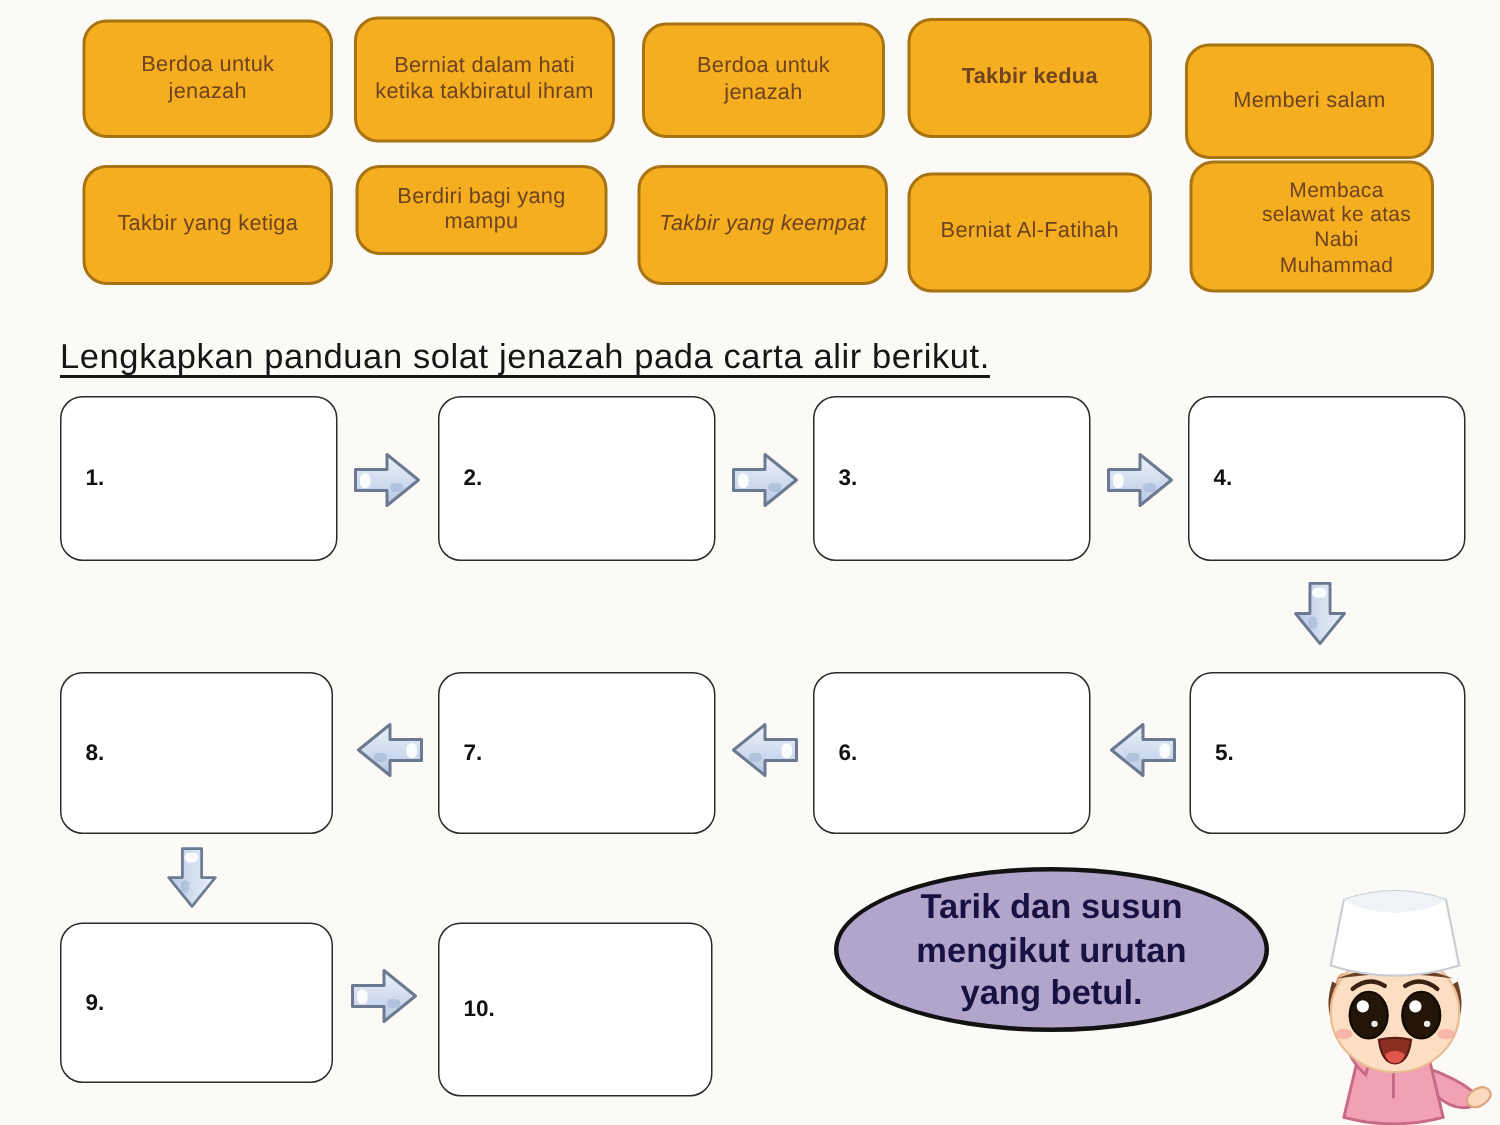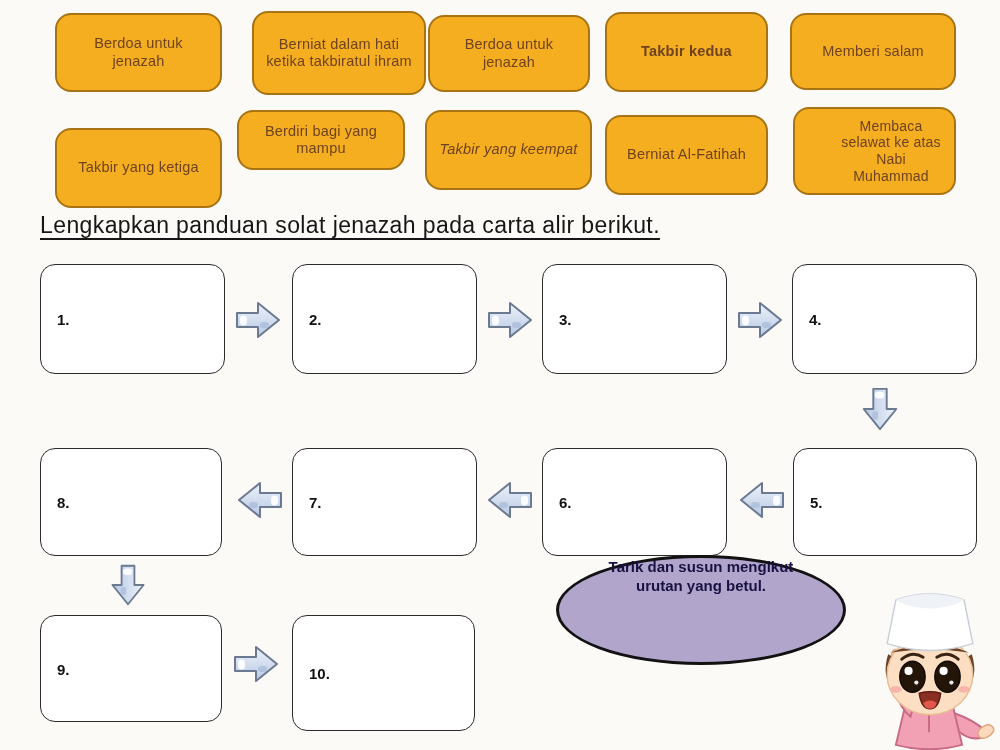--- a/index.html
+++ b/index.html
@@ -23,21 +23,21 @@
     line-height:1.18;
     display:flex;align-items:center;justify-content:center;
     text-align:center;
     padding:4px 10px;
     cursor:grab;
     letter-spacing:.2px;
   }
 
   
   .instruction{
-    position:absolute;left:40px;top:212px;width:780px;
+    position:absolute;left:40px;top:224px;width:780px;
     font-size:23px;color:#161616;letter-spacing:.4px;
     text-decoration:underline;text-underline-offset:5px;
   }
 
   
   .slot{
     position:absolute;
     background:#ffffff;
     border:1.6px solid var(--box-border);
     border-radius:15px;
@@ -48,28 +48,28 @@
   }
 
   
   .arrow{position:absolute;width:48px;height:48px;}
   .arrow.left  svg{transform:scaleX(-1);}
   .arrow.down  svg{transform:rotate(90deg);}
   .arrow svg{width:100%;height:100%;display:block;}
 
   
   .bubble{
-    position:absolute;left:556px;top:555px;width:290px;height:110px;
+    position:absolute;left:556px;top:578px;width:290px;height:110px;
     background:var(--bubble-fill);
     border:3.5px solid #121212;
     border-radius:50%;
-    display:flex;align-items:flex-start;justify-content:center;
+    display:flex;align-items:center;justify-content:center;
     text-align:center;
     color:var(--bubble-text);
-    font-weight:bold;font-size:15px;line-height:1.25;
+    font-weight:bold;font-size:23px;line-height:1.25;
     padding:0 42px;
   }
 
   
   .mascot{position:absolute;left:856px;top:584px;width:146px;height:166px;}
   .mascot svg{width:100%;height:100%;display:block;}
 
   .defs-holder{position:absolute;width:0;height:0;overflow:hidden;}
 </style>
 </head>
@@ -85,26 +85,26 @@
       </linearGradient>
       <symbol id="blockArrow" viewBox="0 0 48 48">
         <polygon points="3,17 24,17 24,7 45,24 24,41 24,31 3,31" fill="url(#arrGrad)" stroke="#6B7A90" stroke-width="2" stroke-linejoin="round"></polygon>
         <rect x="6" y="19.5" width="7" height="10" rx="3.5" fill="#ffffff" opacity="0.9"></rect>
         <rect x="26" y="26" width="9" height="6" rx="3" fill="#9FB3D4" opacity="0.55"></rect>
       </symbol>
     </defs>
   </svg>
 
   <div class="tile" style="left:55px;top:13px;width:167px;height:79px;">Berdoa untuk jenazah</div>
-  <div class="tile" style="left:252px;top:11px;width:174px;height:84px;">Berniat dalam hati ketika takbiratul ihram</div>
+  <div class="tile" style="left:236px;top:11px;width:174px;height:84px;">Berniat dalam hati ketika takbiratul ihram</div>
   <div class="tile" style="left:428px;top:15px;width:162px;height:77px;">Berdoa untuk jenazah</div>
   <div class="tile" style="left:605px;top:12px;width:163px;height:80px;font-weight:bold;">Takbir kedua</div>
-  <div class="tile" style="left:790px;top:13px;width:166px;height:77px;">Memberi salam</div>
-
-  <div class="tile" style="left:55px;top:128px;width:167px;height:80px;">Takbir yang ketiga</div>
+  <div class="tile" style="left:790px;top:29px;width:166px;height:77px;">Memberi salam</div>
+
+  <div class="tile" style="left:55px;top:110px;width:167px;height:80px;">Takbir yang ketiga</div>
   <div class="tile" style="left:237px;top:110px;width:168px;height:60px;">Berdiri bagi yang mampu</div>
   <div class="tile" style="left:425px;top:110px;width:167px;height:80px;font-style:italic;">Takbir yang keempat</div>
   <div class="tile" style="left:605px;top:115px;width:163px;height:80px;">Berniat Al-Fatihah</div>
   <div class="tile" style="left:793px;top:107px;width:163px;height:88px;font-size:14px;padding-left:43px;">Membaca selawat ke atas Nabi Muhammad</div>
 
   <div class="instruction">Lengkapkan panduan solat jenazah pada carta alir berikut.</div>
 
   <div class="slot" style="left:40px;top:264px;width:185px;height:110px;">
     <span class="num">1.</span>
   </div>

